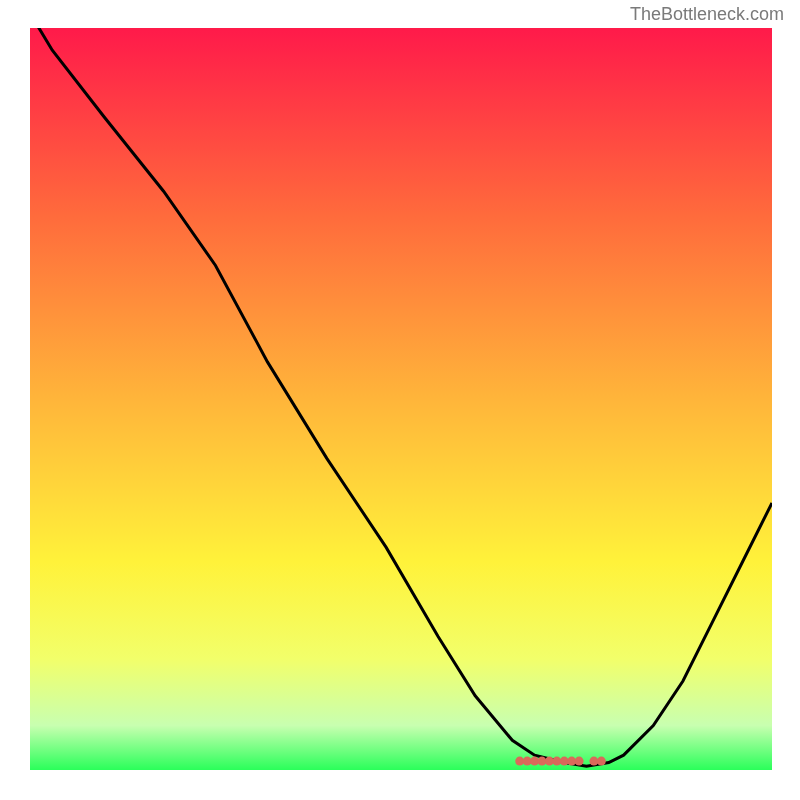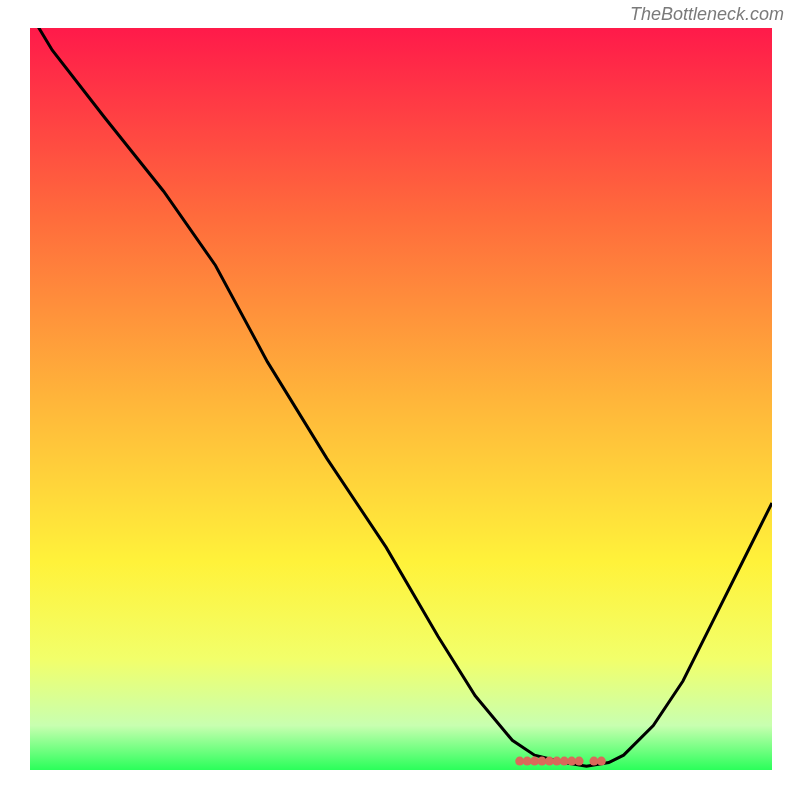--- a/index.html
+++ b/index.html
@@ -10,21 +10,20 @@
     position: relative;
     font-family: Arial, sans-serif;
   }
   .attribution {
     position: absolute;
     top: 4px;
     right: 16px;
     font-size: 18px;
     color: #7a7a7a;
     font-weight: 500;
-    font-style: italic;
   }
   .plot-area {
     position: absolute;
     top: 28px;
     left: 30px;
     width: 742px;
     height: 742px;
   }
   .plot-area svg {
     width: 100%;

